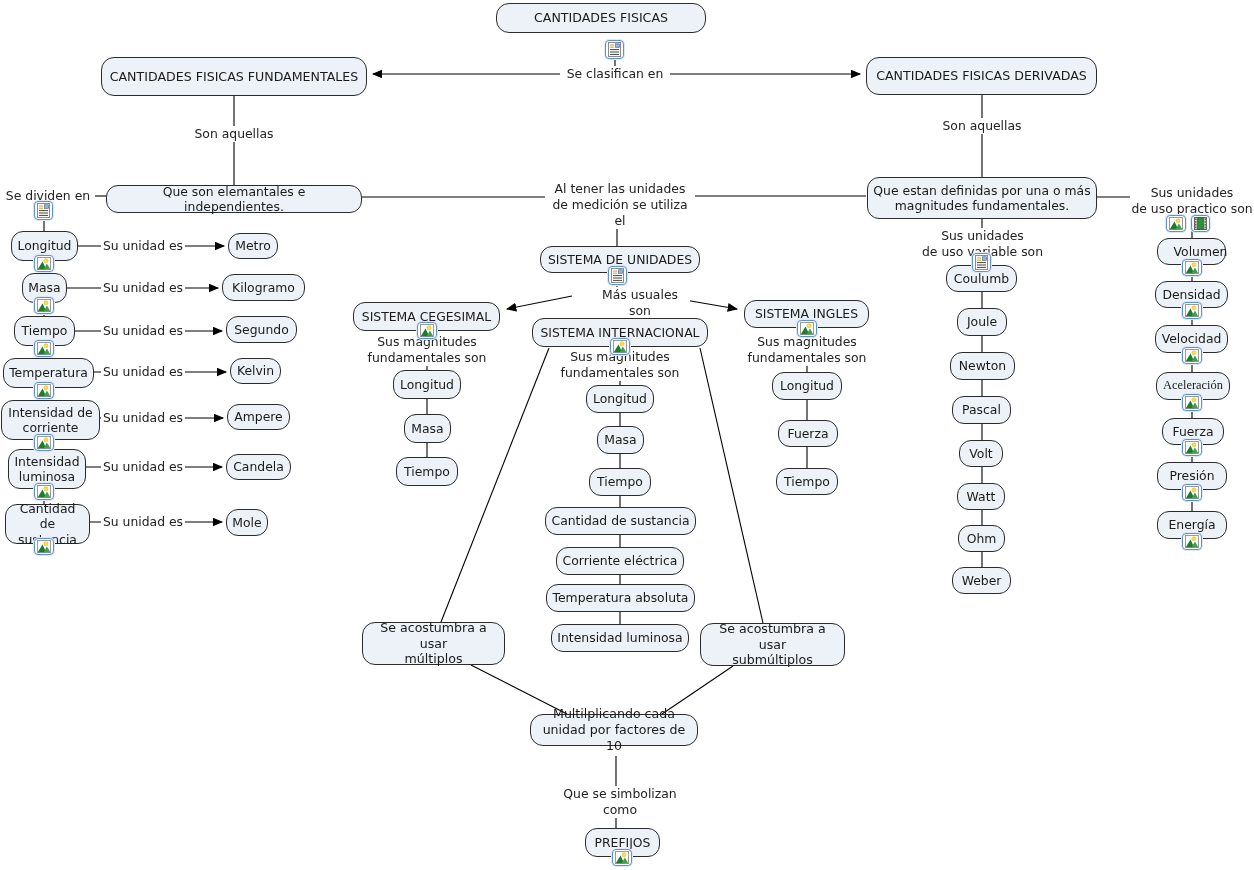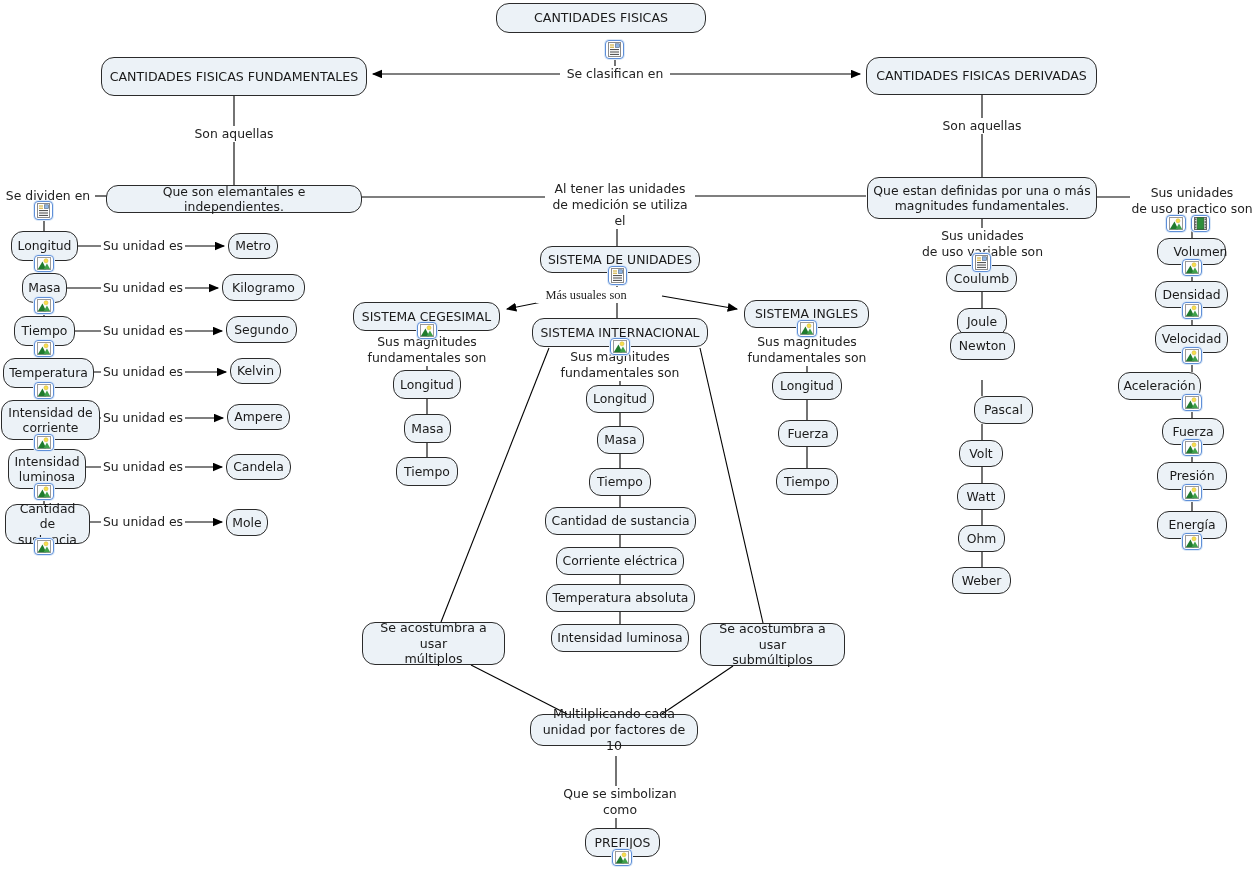--- a/index.html
+++ b/index.html
@@ -214,21 +214,21 @@
   <div class="node" style="left:540px;top:246px;width:160px;height:27px;">SISTEMA DE UNIDADES</div>
   <span class="ic" style="left:608px;top:266px;"><svg width="13" height="15" viewBox="0 0 13 15">
         <rect x="0.5" y="0.5" width="12" height="14" fill="#fff" stroke="#8a8a8a"></rect>
         <rect x="7.5" y="1.8" width="4" height="3.6" fill="#8fb4e3" stroke="#47617f" stroke-width="0.6"></rect>
         <line x1="2" y1="3" x2="6" y2="3" stroke="#caa21e"></line>
         <line x1="2" y1="5.2" x2="6" y2="5.2" stroke="#caa21e"></line>
         <line x1="2" y1="7.6" x2="11" y2="7.6" stroke="#444"></line>
         <line x1="2" y1="10" x2="11" y2="10" stroke="#444"></line>
         <line x1="2" y1="12.4" x2="11" y2="12.4" stroke="#444"></line>
       </svg></span>
-  <div class="lp" style="left:536px;top:287px;width:100px;font-family:Liberation Serif, serif;">Más usuales son</div>
+  <div class="lp" style="left:590px;top:287px;width:100px;">Más usuales son</div>
 
   <div class="node" style="left:353px;top:302px;width:147px;height:29px;">SISTEMA CEGESIMAL</div>
   <span class="ic" style="left:417px;top:322px;"><svg width="14" height="13" viewBox="0 0 14 13">
         <rect x="0.5" y="0.5" width="13" height="12" fill="#fdfdfd" stroke="#9a9a9a"></rect>
         <circle cx="9" cy="3.8" r="2" fill="#f7e04b" stroke="#d8b93c" stroke-width="0.6"></circle>
         <polygon points="0.8,12.2 5.5,4.5 9.2,12.2" fill="#1f7a2d"></polygon>
         <polygon points="6.5,12.2 10,6.5 13.2,12.2" fill="#3fa04a"></polygon>
       </svg></span>
   <div class="lp" style="left:357px;top:334px;width:140px;">Sus magnitudes
 fundamentales son</div>
@@ -292,22 +292,22 @@
         <rect x="7.5" y="1.8" width="4" height="3.6" fill="#8fb4e3" stroke="#47617f" stroke-width="0.6"></rect>
         <line x1="2" y1="3" x2="6" y2="3" stroke="#caa21e"></line>
         <line x1="2" y1="5.2" x2="6" y2="5.2" stroke="#caa21e"></line>
         <line x1="2" y1="7.6" x2="11" y2="7.6" stroke="#444"></line>
         <line x1="2" y1="10" x2="11" y2="10" stroke="#444"></line>
         <line x1="2" y1="12.4" x2="11" y2="12.4" stroke="#444"></line>
       </svg></span>
 
   <div class="node" style="left:946px;top:265px;width:71px;height:27px;">Coulumb</div>
   <div class="node" style="left:957px;top:308px;width:50px;height:28px;">Joule</div>
-  <div class="node" style="left:950px;top:332px;width:65px;height:28px;">Newton</div>
-  <div class="node" style="left:952px;top:396px;width:59px;height:28px;margin-left:22px;">Pascal</div>
+  <div class="node" style="left:950px;top:352px;width:65px;height:28px;">Newton</div>
+  <div class="node" style="left:952px;top:396px;width:59px;height:28px;">Pascal</div>
   <div class="node" style="left:959px;top:440px;width:44px;height:27px;">Volt</div>
   <div class="node" style="left:957px;top:483px;width:48px;height:27px;">Watt</div>
   <div class="node" style="left:958px;top:525px;width:47px;height:27px;">Ohm</div>
   <div class="node" style="left:952px;top:567px;width:59px;height:27px;">Weber</div>
 
   <div class="lp" style="left:1130px;top:185px;width:124px;">Sus unidades
 de uso practico son</div>
   <span class="ic" style="left:1166px;top:215px;"><svg width="14" height="13" viewBox="0 0 14 13">
         <rect x="0.5" y="0.5" width="13" height="12" fill="#fdfdfd" stroke="#9a9a9a"></rect>
         <circle cx="9" cy="3.8" r="2" fill="#f7e04b" stroke="#d8b93c" stroke-width="0.6"></circle>
@@ -324,21 +324,21 @@
           <rect x="1.1" y="9.6" width="1.3" height="1.6"></rect>
           <rect x="10.6" y="1.5" width="1.3" height="1.6"></rect>
           <rect x="10.6" y="4.2" width="1.3" height="1.6"></rect>
           <rect x="10.6" y="6.9" width="1.3" height="1.6"></rect>
           <rect x="10.6" y="9.6" width="1.3" height="1.6"></rect>
         </g>
       </svg></span>
   <div class="node" style="left:1157px;top:238px;width:69px;height:27px;padding-left:22px;">Volumen</div>
   <div class="node" style="left:1155px;top:281px;width:73px;height:27px;">Densidad</div>
   <div class="node" style="left:1155px;top:325px;width:73px;height:28px;">Velocidad</div>
-  <div class="node" style="left:1118px;top:372px;width:83px;height:28px;">Aceleración</div>
+  <div class="node" style="left:1156px;top:372px;width:74px;height:28px;font-family:Liberation Serif, serif;">Aceleración</div>
   <div class="node" style="left:1162px;top:418px;width:62px;height:27px;">Fuerza</div>
   <div class="node" style="left:1157px;top:462px;width:70px;height:28px;">Presión</div>
   <div class="node" style="left:1157px;top:511px;width:70px;height:28px;">Energía</div>
   <span class="ic" style="left:1182px;top:259px;"><svg width="14" height="13" viewBox="0 0 14 13">
         <rect x="0.5" y="0.5" width="13" height="12" fill="#fdfdfd" stroke="#9a9a9a"></rect>
         <circle cx="9" cy="3.8" r="2" fill="#f7e04b" stroke="#d8b93c" stroke-width="0.6"></circle>
         <polygon points="0.8,12.2 5.5,4.5 9.2,12.2" fill="#1f7a2d"></polygon>
         <polygon points="6.5,12.2 10,6.5 13.2,12.2" fill="#3fa04a"></polygon>
       </svg></span>
   <span class="ic" style="left:1182px;top:302px;"><svg width="14" height="13" viewBox="0 0 14 13">

